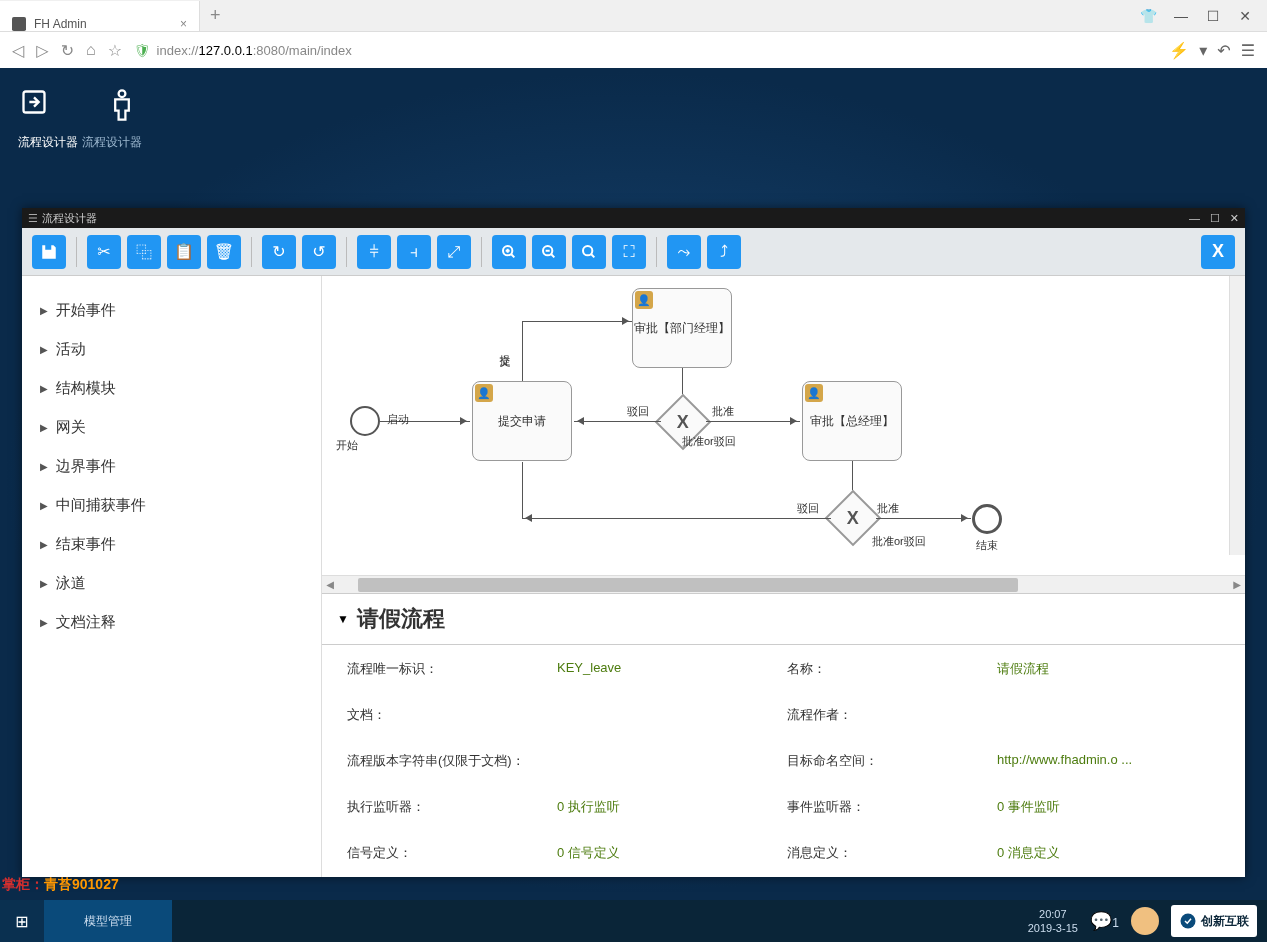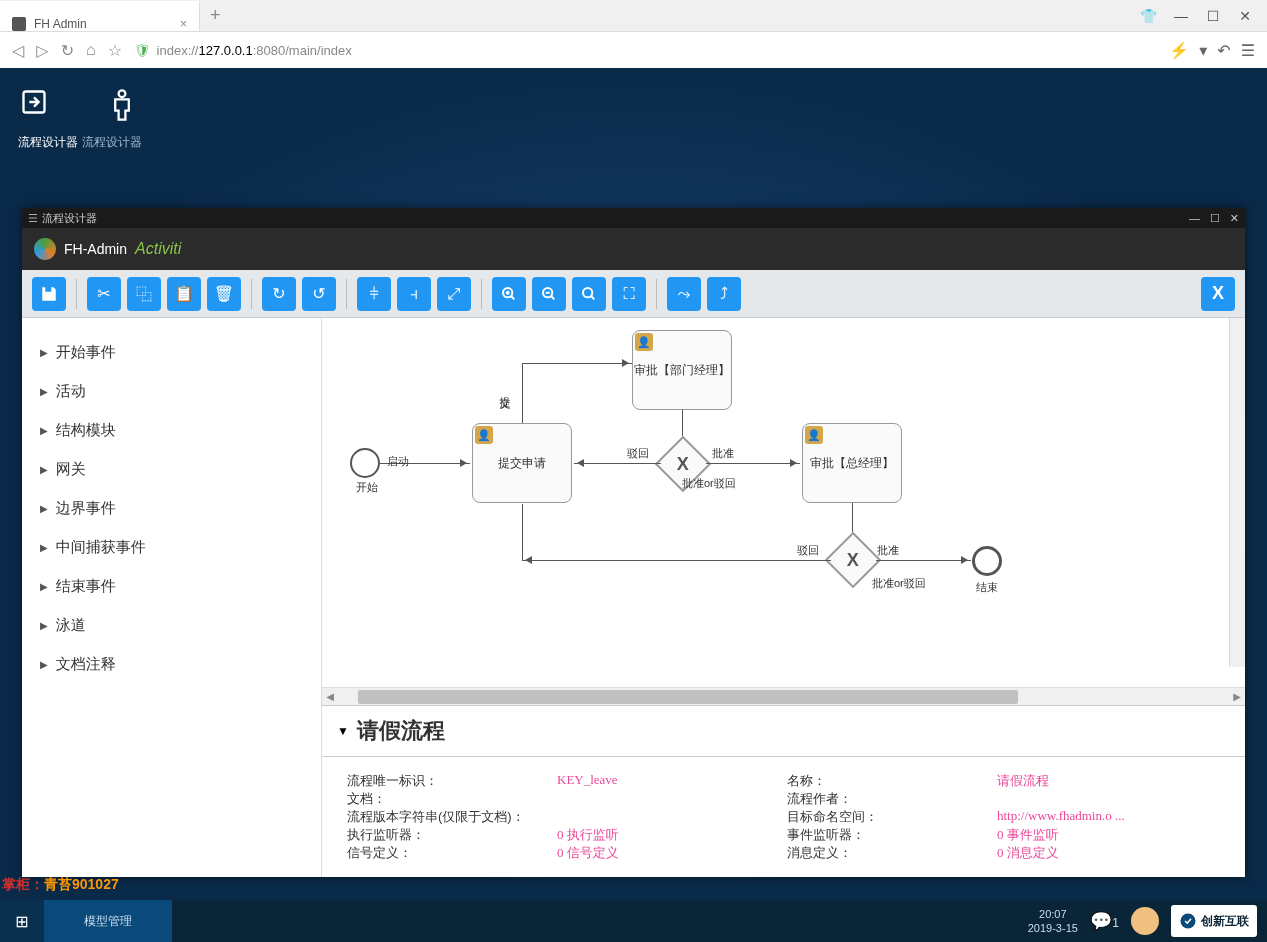--- a/index.html
+++ b/index.html
@@ -75,23 +75,23 @@
 .bpmn-label { position: absolute; font-size: 11px; color: #333; white-space: nowrap; }
 .arrow { position: absolute; background: #555; height: 1px; }
 .arrow::after { content: ''; position: absolute; right: -1px; top: -4px; border: 4px solid transparent; border-left: 7px solid #555; }
 .arrow.left::after { right: auto; left: -1px; border: 4px solid transparent; border-right: 7px solid #555; }
 .arrow-v { position: absolute; background: #555; width: 1px; }
 
 
 .props-header { display: flex; align-items: center; gap: 8px; padding: 10px 15px; border-top: 1px solid #ccc; border-bottom: 1px solid #ccc; background: #fff; }
 .props-header .caret { font-size: 12px; }
 .props-title { font-size: 22px; font-weight: bold; color: #333; }
-.props-body { padding: 15px 25px; display: grid; grid-template-columns: 210px 230px 210px auto; row-gap: 0; font-size: 13px; color: #333; background: #fff; }
+.props-body { padding: 15px 25px; display: grid; grid-template-columns: 210px 230px 210px auto; row-gap: 28px; font-size: 13px; color: #333; background: #fff; }
 .props-body .label { color: #333; }
-.props-body .value { color: #ec4899; font-family: Liberation Serif, serif; }
+.props-body .value { color: #4d7c0f; }
 
 
 .watermark { position: absolute; bottom: 48px; left: 2px; font-size: 14px; color: #d32f2f; font-weight: bold; z-index: 100; }
 .watermark .orange { color: #ff9800; }
 .taskbar { position: absolute; bottom: 0; left: 0; right: 0; height: 42px; background: #0a2538; display: flex; align-items: center; color: #cde; font-size: 12px; }
 .taskbar-start { width: 44px; height: 100%; background: #0a3050; display: flex; align-items: center; justify-content: center; color: #fff; font-size: 16px; cursor: pointer; }
 .taskbar-item { padding: 0 40px; background: #0a4a7a; height: 100%; display: flex; align-items: center; cursor: pointer; }
 .taskbar-right { margin-left: auto; display: flex; align-items: center; gap: 12px; padding: 0 10px; }
 .taskbar-clock { text-align: center; line-height: 1.3; font-size: 11px; }
 .taskbar-logo { height: 32px; padding: 0 8px; background: #fff; border-radius: 3px; display: flex; align-items: center; gap: 4px; color: #0a2538; font-size: 12px; font-weight: bold; }
@@ -163,25 +163,20 @@
   <div class="inner-window">
     <div class="iw-titlebar">
       <span>☰</span>
       <span class="iw-title" style="margin-left:4px">流程设计器</span>
       <div class="iw-wincontrols">
         <span>—</span>
         <span>☐</span>
         <span>✕</span>
       </div>
     </div>
-    <div class="iw-brand">
-      <div class="brand-logo"></div>
-      <span class="brand-text">FH-Admin</span>
-      <span class="brand-activiti">Activiti</span>
-    </div>
 
     <div class="toolbar">
       <div class="tb-btn">
           <svg width="18" height="18" viewBox="0 0 24 24" fill="#fff">
             <path d="M3 3h15l3 3v15H3zM7 3v6h8V3M6 14h12v7H6z"></path>
           </svg>
         </div>
       <div class="tb-sep"></div>
       <div class="tb-btn">✂</div>
       <div class="tb-btn">⿻</div>
@@ -258,21 +253,21 @@
         <div class="palette-item">
             <span class="caret">▶</span>
             <span>文档注释</span>
           </div>
       </div>
 
       <div class="canvas-area">
         <div class="diagram-canvas">
 
           <div class="bpmn-start" style="left:28px;top:130px"></div>
-          <div class="bpmn-label" style="left:34px;top:162px">开始</div>
+          <div class="bpmn-label" style="left:14px;top:162px">开始</div>
 
           <div class="arrow" style="left:58px;top:145px;width:90px"></div>
           <div class="bpmn-label" style="left:65px;top:136px">启动</div>
 
           <div class="bpmn-task" style="left:150px;top:105px">
             <div class="user-badge">👤</div>
             <span>提交申请</span>
           </div>
 
           <div class="arrow-v" style="left:200px;top:45px;height:60px"></div>

